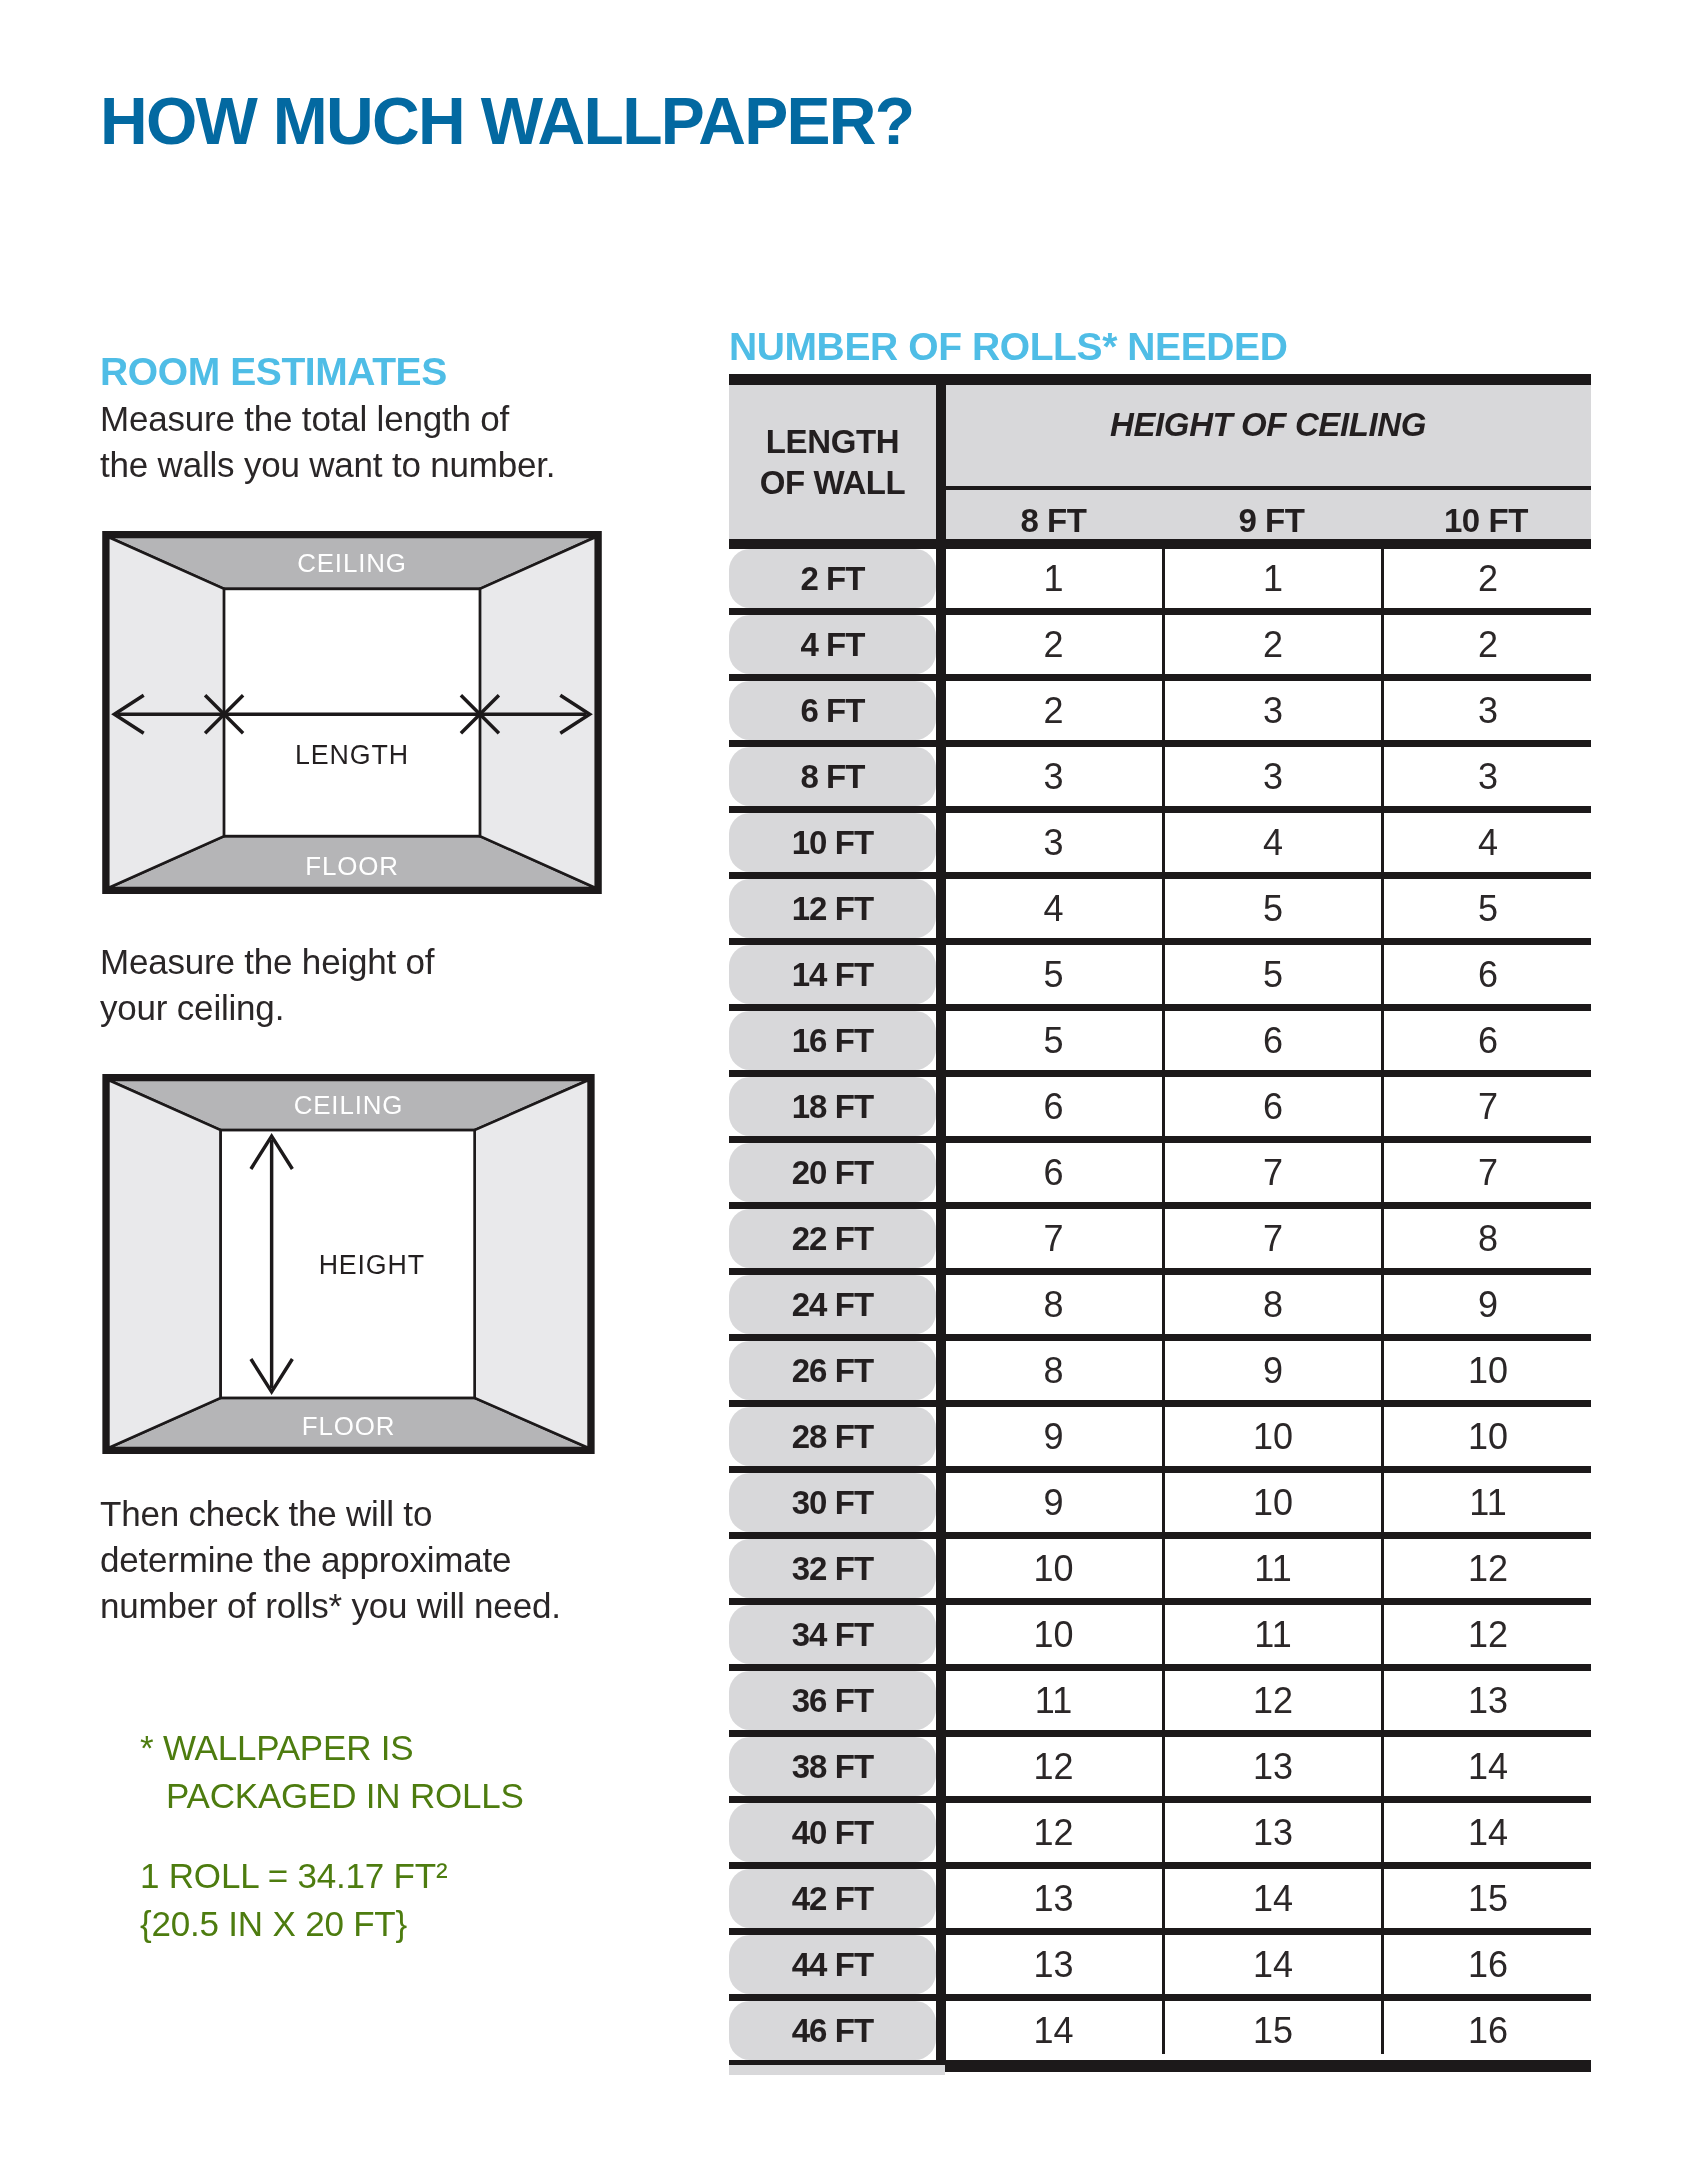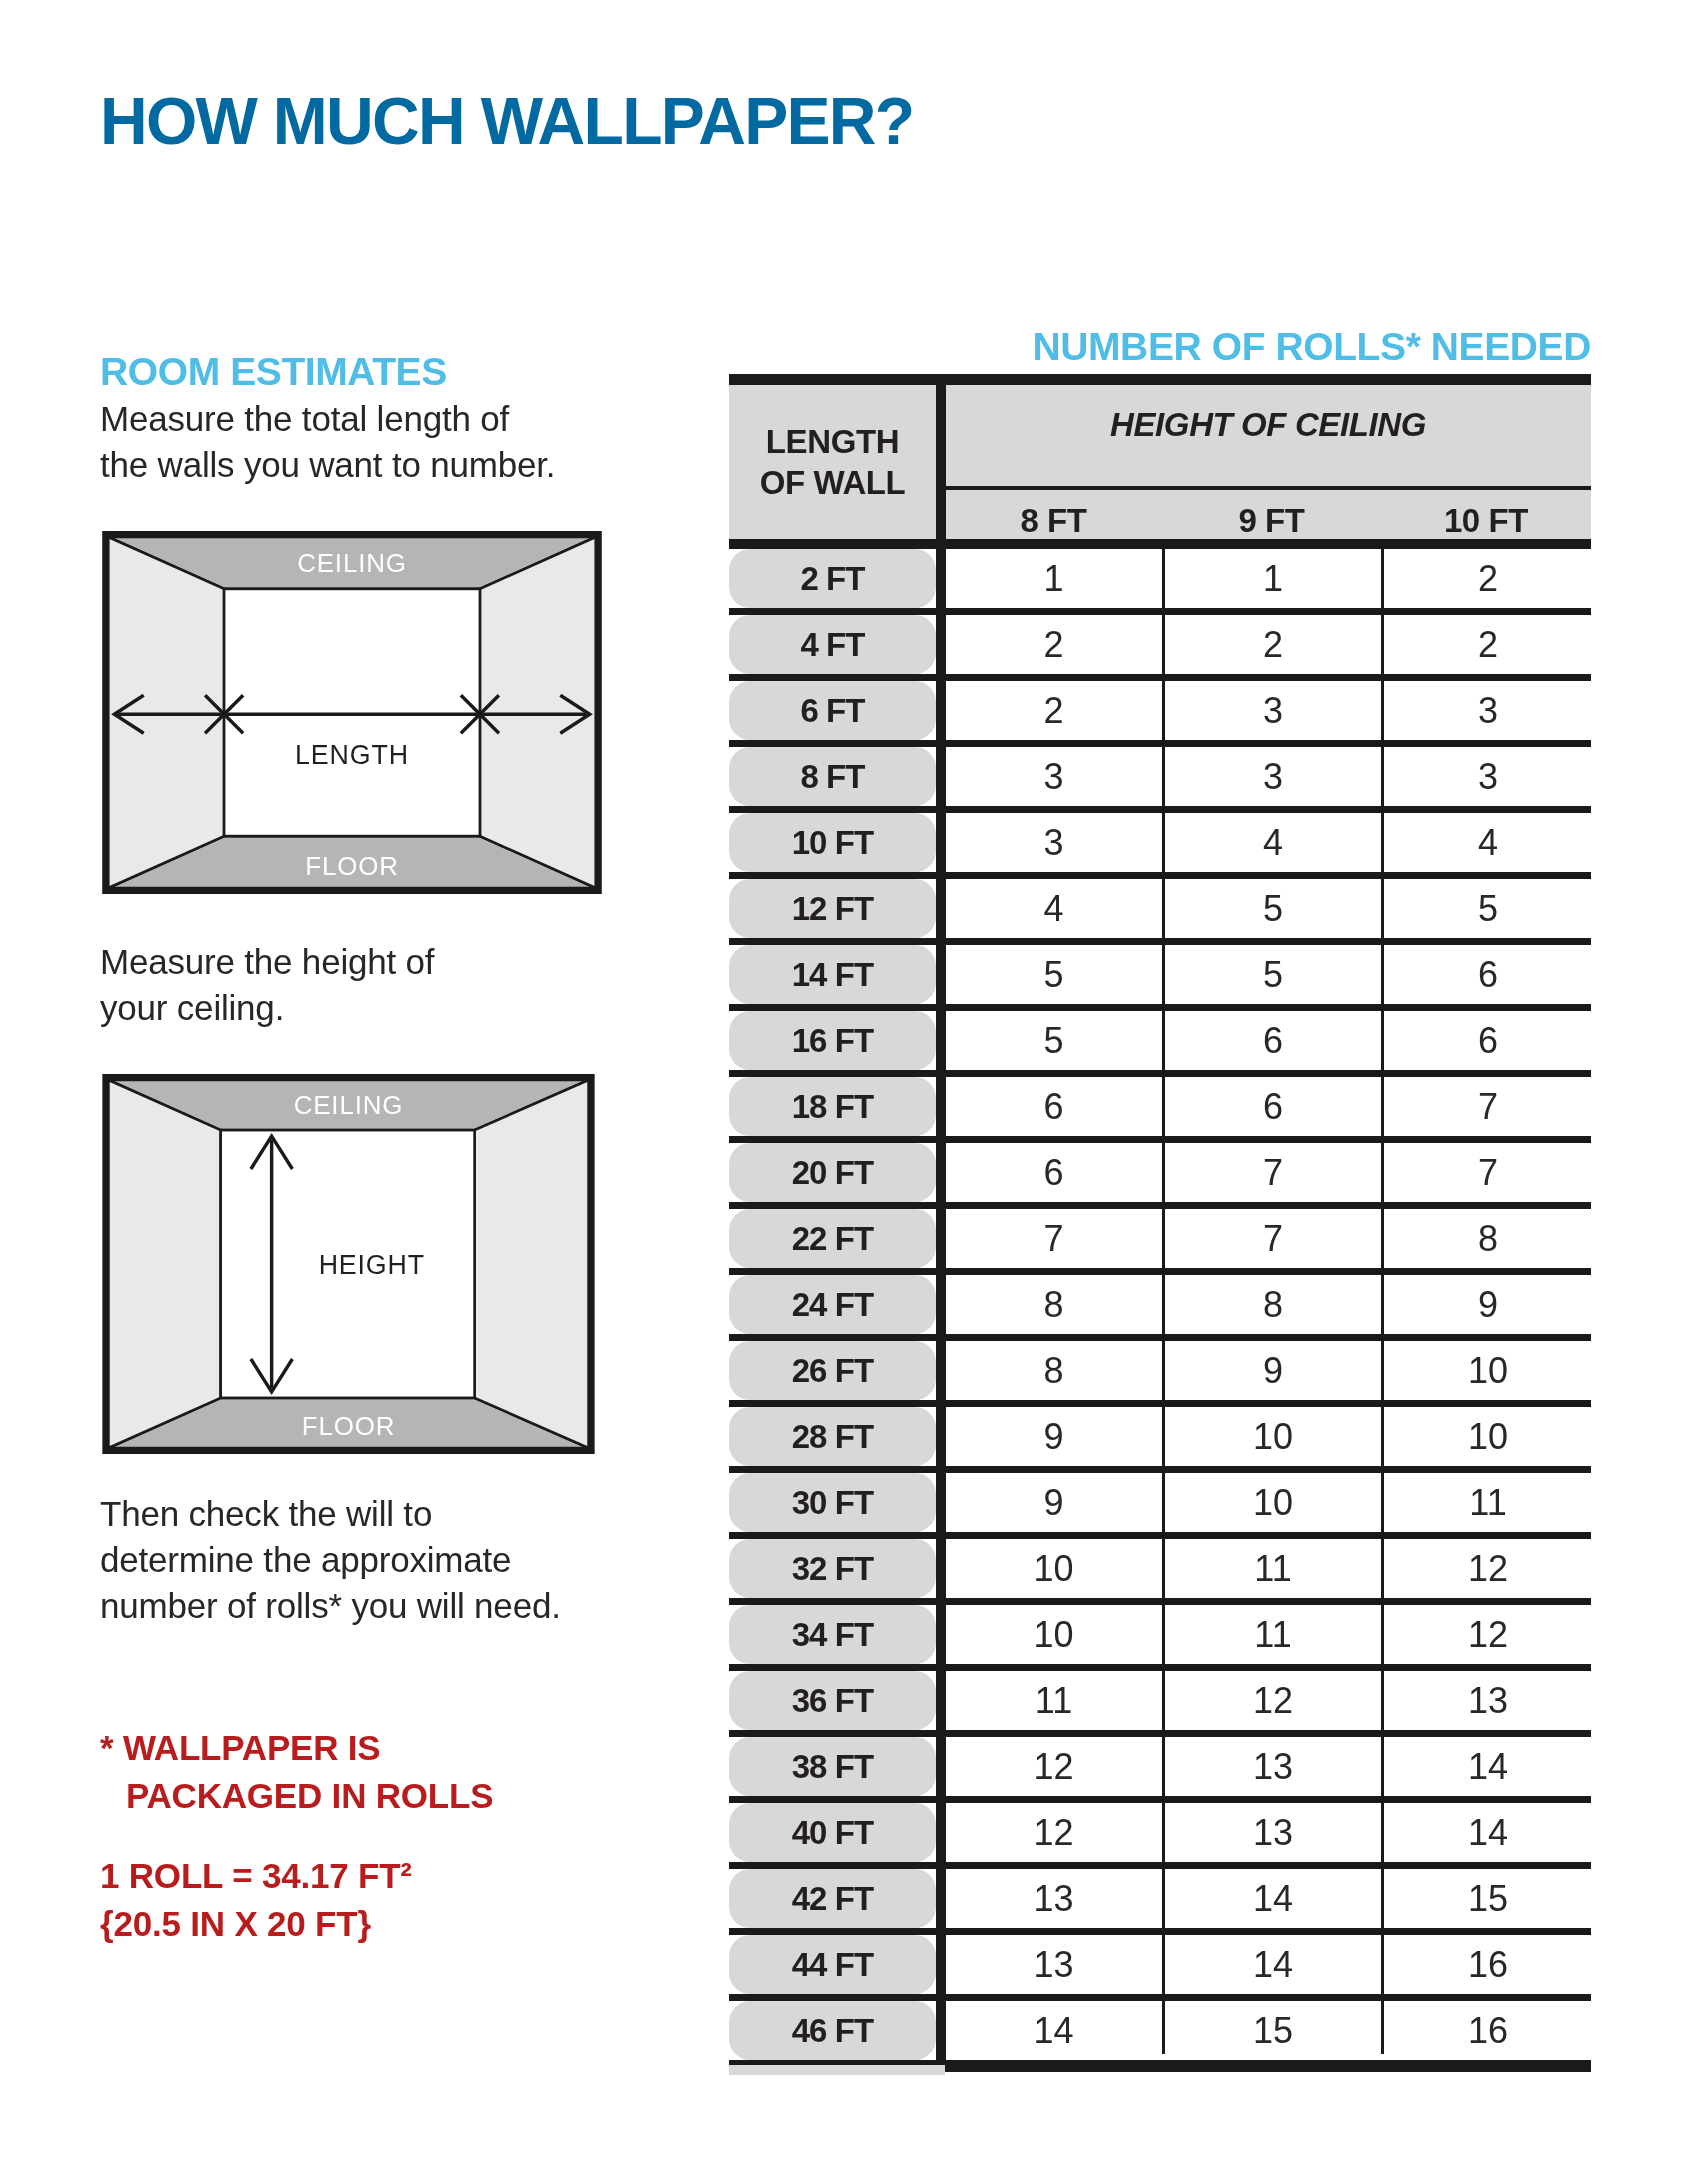--- a/index.html
+++ b/index.html
@@ -2,21 +2,21 @@
 <html style="font-size:14px"><head>
 <meta charset="utf-8">
 <style>
   html,body{margin:0;padding:0;background:#ffffff;}
   body{font-family:"Liberation Sans","DejaVu Sans",sans-serif;color:#231f20;}
   .page{position:relative;width:1683px;height:2177px;background:#ffffff;overflow:hidden;}
   .abs{position:absolute;}
   .title{font-size:66px;font-weight:bold;letter-spacing:-1.7px;color:#0369a1;white-space:nowrap;}
   .section-heading{font-size:39px;font-weight:bold;letter-spacing:-0.4px;color:#4fbde6;white-space:nowrap;}
   .para{font-size:35px;line-height:46px;color:#2a2627;letter-spacing:-0.2px;}
-  .bold-note{font-size:35px;line-height:48px;font-weight:bold;color:#b91c1c;letter-spacing:-0.2px;}
+  .bold-note{font-size:35px;line-height:48px;font-weight:normal;color:#4d7c0f;letter-spacing:-0.2px;margin-left:40px;}
   .indent2{padding-left:26px;}
   
   .tablewrap{left:729px;top:374px;width:862px;height:1702px;}
   .tbl-topborder{left:0;top:0;width:862px;height:11.2px;background:#1c191a;}
   .tbl-header{left:0;top:11.2px;width:862px;height:154px;background:#d8d8da;}
   .rowlabel-head{left:0;top:11.2px;width:207px;height:154px;display:flex;flex-direction:column;justify-content:center;align-items:center;font-size:33px;font-weight:bold;line-height:41px;letter-spacing:-0.4px;}
   .colgroup-label{left:216px;top:32px;width:646px;text-align:center;font-size:33px;font-weight:bold;letter-spacing:-0.4px;font-style:italic;}
   .hoc-divider{left:216px;top:112px;width:646px;height:3.5px;background:#1c191a;}
   .subcols{left:216px;top:128px;width:646px;height:37px;display:flex;}
   .subcol{font-size:33px;font-weight:bold;text-align:center;letter-spacing:-0.4px;}
@@ -27,21 +27,21 @@
   .trow:last-child{border-bottom-width:12px;}
   .tlabel{position:absolute;left:0;top:0;width:207px;height:59px;background:#d8d8da;display:flex;align-items:center;justify-content:center;font-size:33px;font-weight:bold;letter-spacing:-0.9px;border-radius:21px;}
   .tval{position:absolute;top:0;height:59px;display:flex;align-items:center;justify-content:center;font-size:36px;color:#2b2728;}
   .tval.v1{left:216px;width:217px;}
   .tval.v2{left:436px;width:216px;}
   .tval.v3{left:655px;width:208px;}
   .vbar-thick{left:207px;top:11.2px;width:9.5px;height:1680px;background:#1c191a;}
   .vbar-thin1{left:433px;top:175px;width:2.6px;height:1505px;background:#1c191a;}
   .vbar-thin2{left:652px;top:175px;width:2.6px;height:1505px;background:#1c191a;}
   .gray-stub{left:0;top:1691px;width:216px;height:10.4px;background:#d8d8da;}
-  .table-heading-box{left:729px;top:325px;width:862px;text-align:right;}
+  .table-heading-box{left:729px;top:325px;width:862px;text-align:left;}
   svg text{font-family:"Liberation Sans","DejaVu Sans",sans-serif;}
 </style>
 </head>
 <body>
 
 <div class="page">
 
   <div class="abs title" style="left:100px;top:83px;">HOW MUCH WALLPAPER?</div>
 
   <div class="abs section-heading" style="left:100px;top:325px;margin-top:25px;">ROOM ESTIMATES</div>

